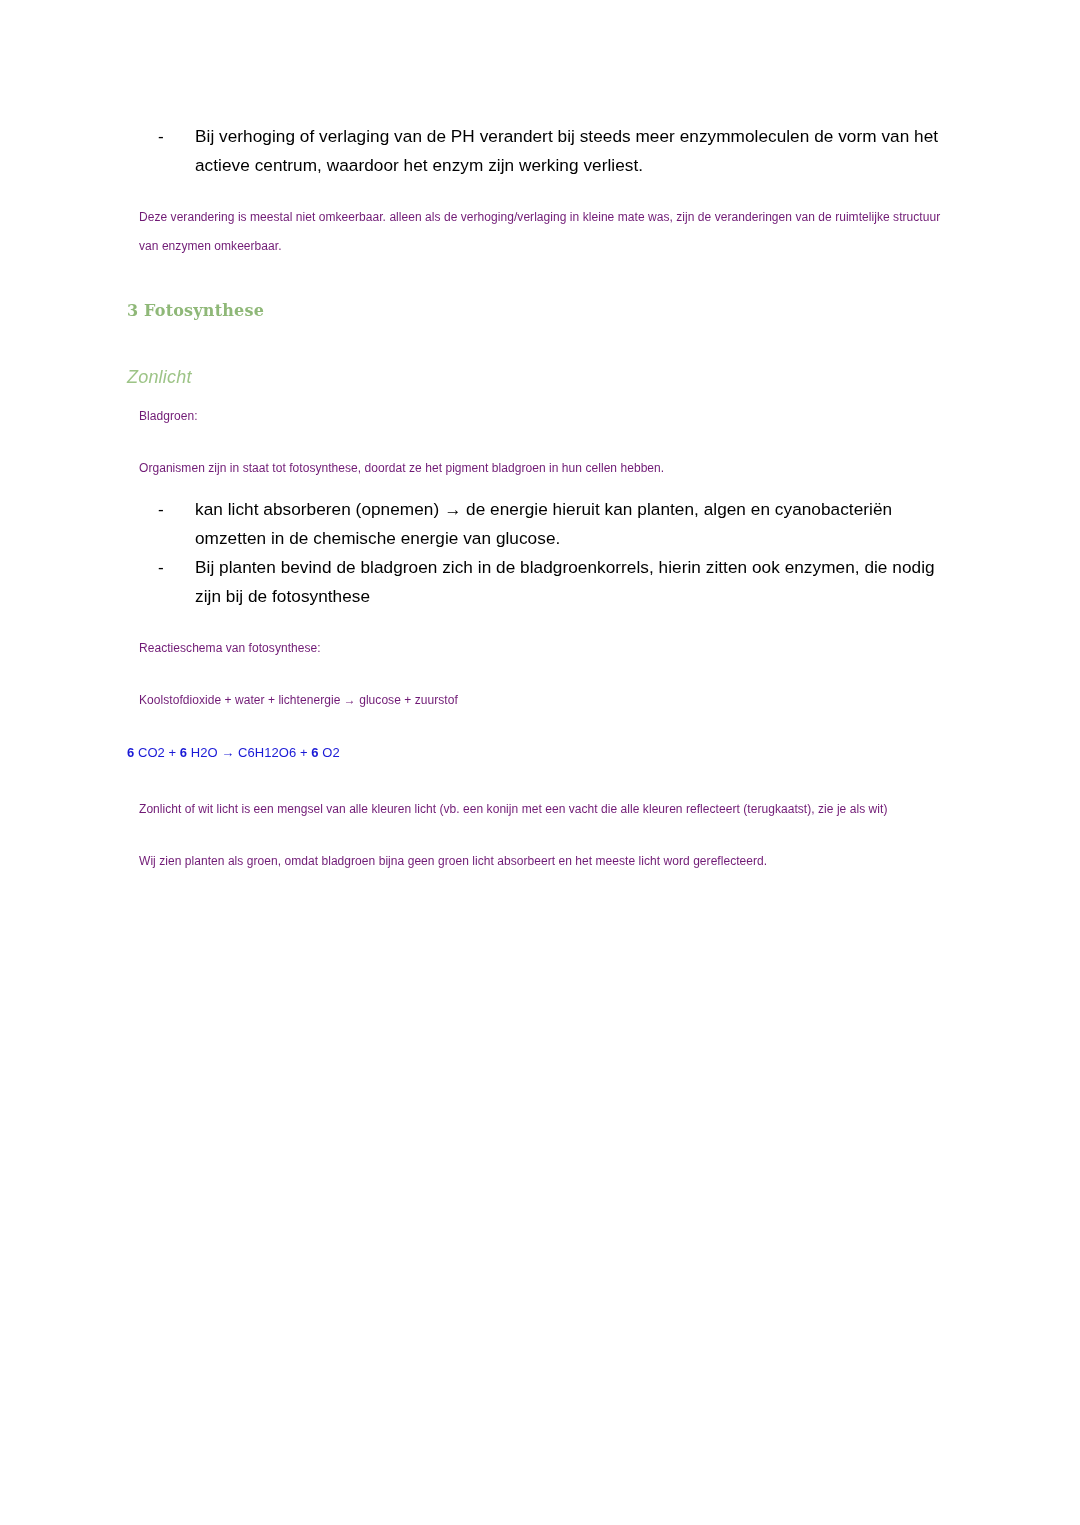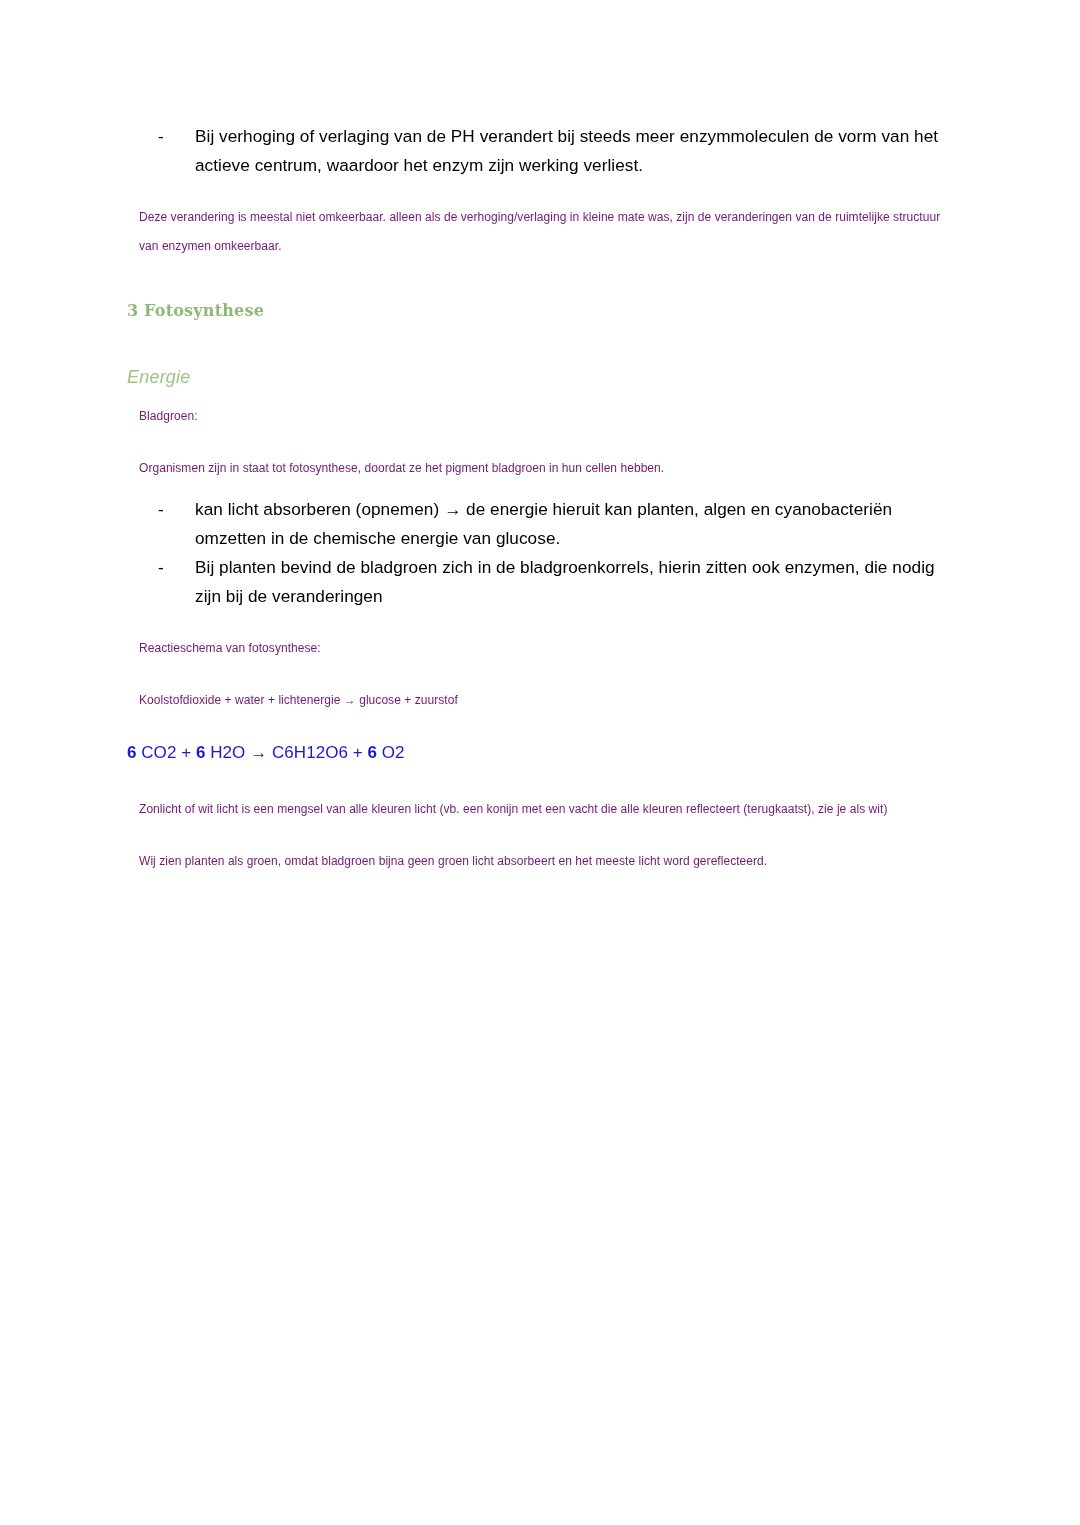--- a/index.html
+++ b/index.html
@@ -101,21 +101,21 @@
   .sub-heading-wrap {
     margin-top: 37px;
   }
   .after-sub {
     margin-top: 28px;
   }
 
   
   .formula {
     font-family: "Liberation Sans", sans-serif;
-    font-size: 17px;
+    font-size: 13px;
     line-height: 29px;
     color: #1a1ad6;
     margin: 0;
     margin-top: 23px;
     letter-spacing: 0.05px;
   }
   .formula .coef {
     font-weight: 700;
     color: #1a1ad6;
   }
@@ -137,34 +137,34 @@
       </li>
     </ul>
 
     <p class="para" style="margin-top:23px;">Deze verandering is meestal niet omkeerbaar. alleen als de verhoging/verlaging in kleine mate was, zijn de veranderingen van de ruimtelijke structuur van enzymen omkeerbaar.</p>
 
     <div class="heading-wrap">
       <h2 class="section-heading">3 Fotosynthese</h2>
     </div>
 
     <div class="sub-heading-wrap">
-      <h3 class="sub-heading">Energie</h3>
+      <h3 class="sub-heading">Zonlicht</h3>
     </div>
 
     <p class="para">Bladgroen:</p>
     <p class="para">Organismen zijn in staat tot fotosynthese, doordat ze het pigment bladgroen in hun cellen hebben.</p>
 
     <ul class="dash-list tight">
       <li class="dash-item">
         <span class="marker">-</span>
         <span>kan licht absorberen (opnemen) → de energie hieruit kan planten, algen en cyanobacteriën omzetten in de chemische energie van glucose.</span>
       </li>
       <li class="dash-item">
         <span class="marker">-</span>
-        <span>Bij planten bevind de bladgroen zich in de bladgroenkorrels, hierin zitten ook enzymen, die nodig zijn bij de veranderingen</span>
+        <span>Bij planten bevind de bladgroen zich in de bladgroenkorrels, hierin zitten ook enzymen, die nodig zijn bij de fotosynthese</span>
       </li>
     </ul>
 
     <p class="para" style="margin-top:23px;">Reactieschema van fotosynthese:</p>
 
     <p class="para">Koolstofdioxide + water + lichtenergie → glucose + zuurstof</p>
 
     <p class="formula">
       <span class="coef">6</span> <span class="term">CO2</span> <span class="term">+</span> <span class="coef">6</span> <span class="term">H2O</span> <span class="term">→</span> <span class="term">C6H12O6</span> <span class="term">+</span> <span class="coef">6</span> <span class="term">O2</span>
     </p>

